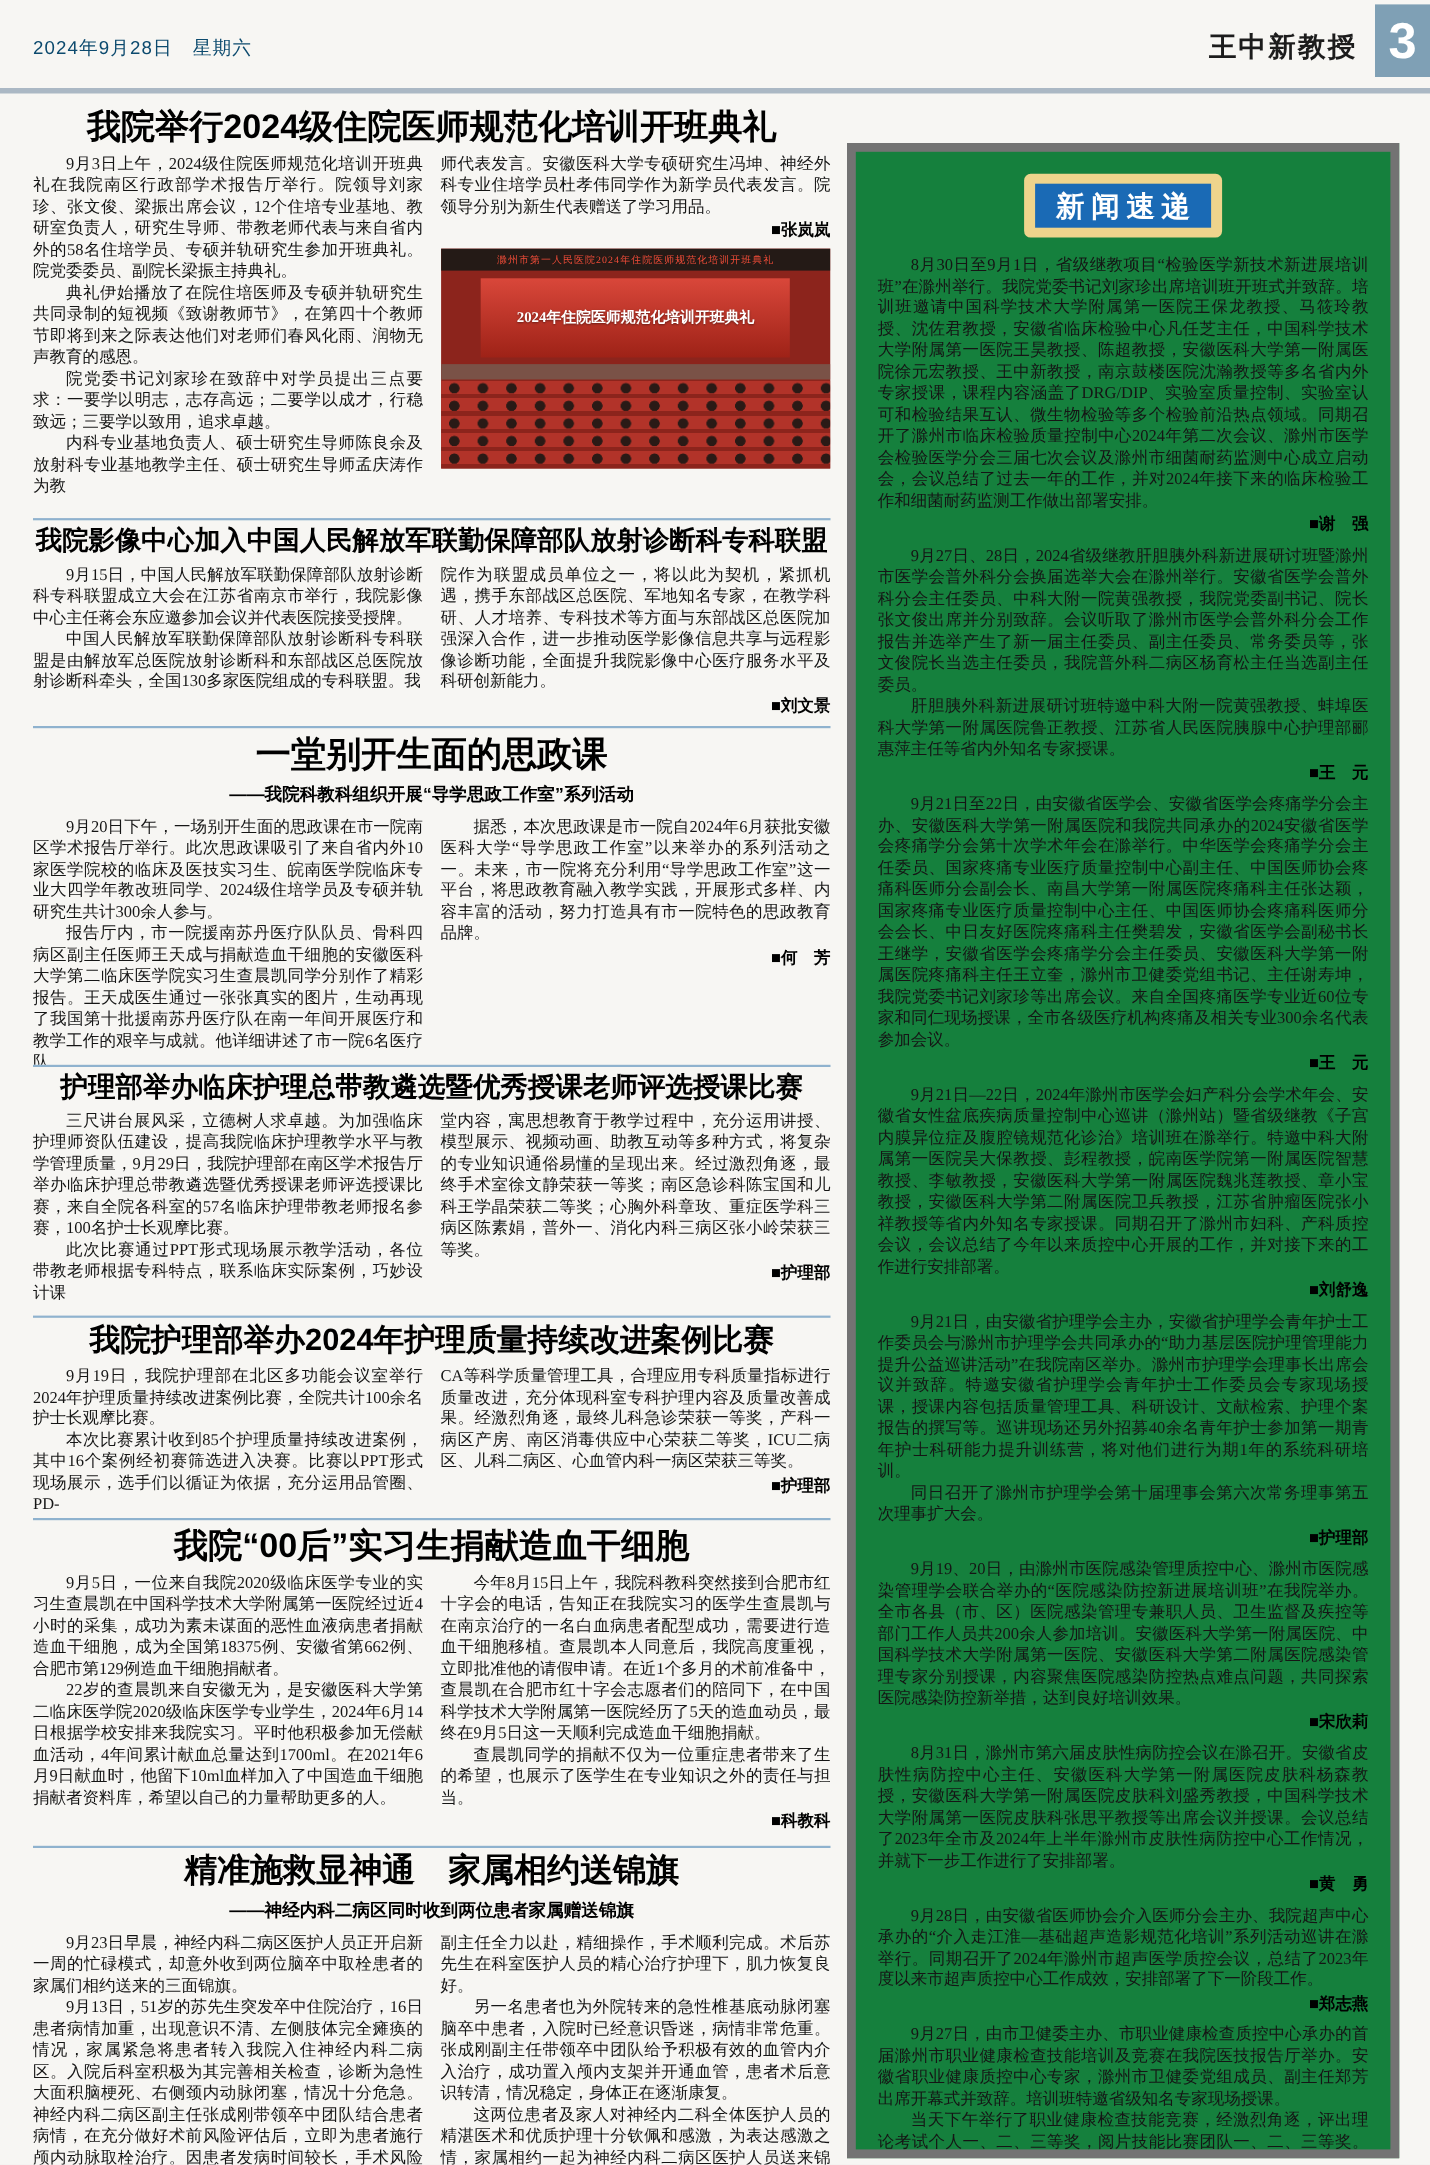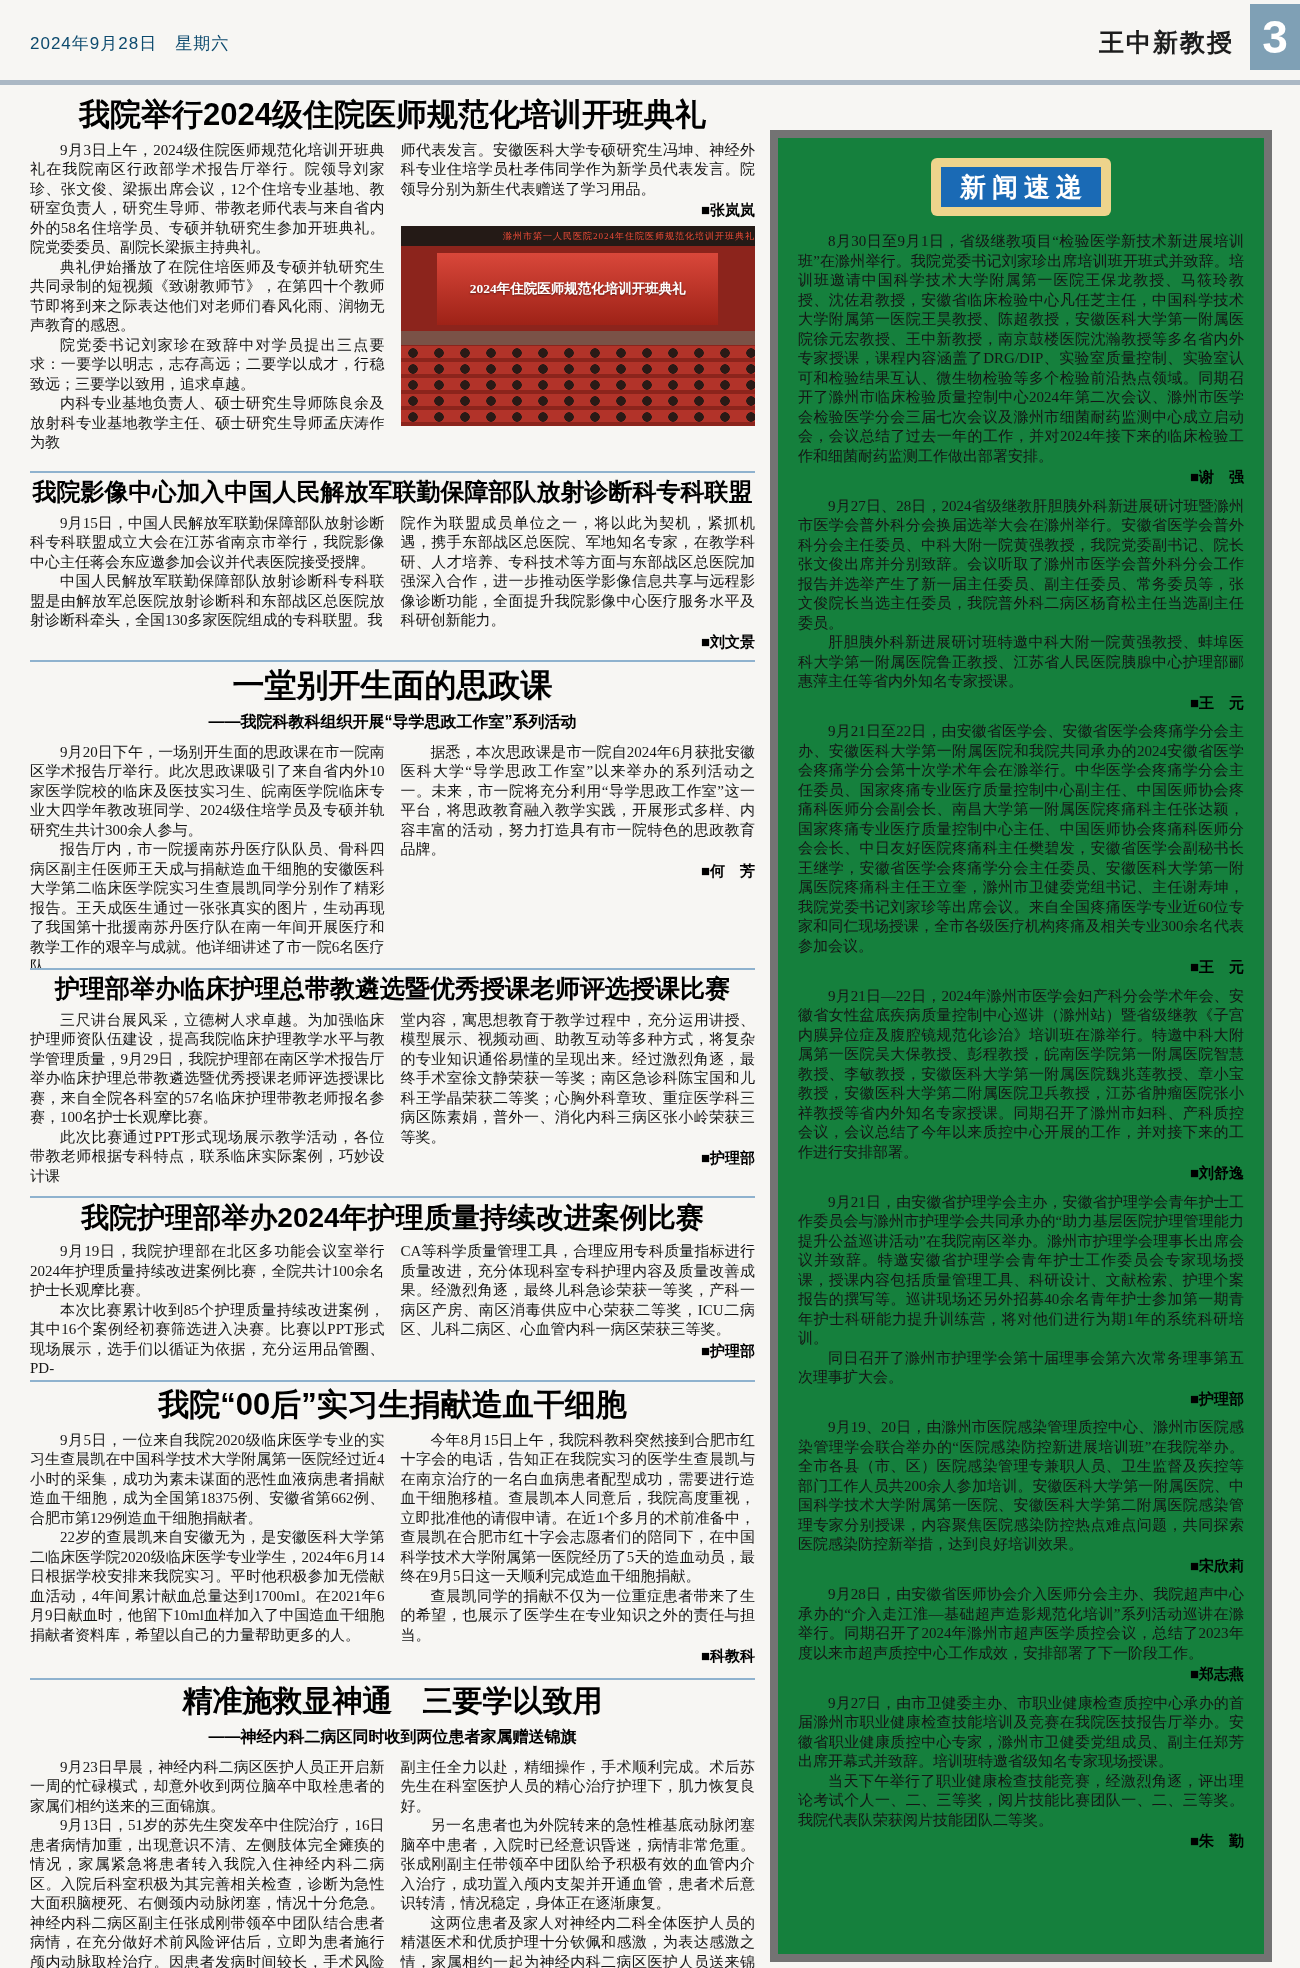--- a/index.html
+++ b/index.html
@@ -28,21 +28,21 @@
   .cols{display:flex; gap:16px;}
   .col{flex:1 1 0; font-size:15px; line-height:19.5px; color:#151515;}
   .para{margin:0; text-indent:2em; text-align:justify;}
   .para.noindent{text-indent:0;}
   .byline{text-align:right; font-weight:bold; font-size:15px; color:#000; margin-top:2px;}
   .divider{position:absolute; left:0; width:725px; height:2px; background:#8fb2ce;}
 
   
   .photo{position:relative; width:100%; height:200px; margin-top:5px; background:#8c241c; overflow:hidden;}
   .photo-led{height:20px; background:#241a16; color:#f04c38; font-size:9px; line-height:20px;
-             text-align:right; letter-spacing:1px; white-space:nowrap; overflow:hidden;}
+             text-align:center; letter-spacing:1px; white-space:nowrap; overflow:hidden;}
   .photo-screen{margin:7px auto 0; width:76%; height:72px; background:linear-gradient(180deg,#d9473a,#9e2217);
                 display:flex; align-items:center; justify-content:center; color:#fff; font-weight:bold;
                 font-size:13.5px; text-align:center; text-shadow:0 1px 2px rgba(0,0,0,.45); padding:0 6px;}
   .photo-stage{height:14px; background:#7a5247; margin-top:6px;}
   .photo-seats{position:absolute; left:0; right:0; bottom:0; height:80px;
       background:
         radial-gradient(circle at 12px 7px, #2a1a16 4.5px, rgba(0,0,0,0) 5px),
         repeating-linear-gradient(180deg,#b23329 0 12px,#8c241c 12px 16px);
       background-size:26px 16px, auto;}
 
@@ -182,21 +182,21 @@
               <p class="para">查晨凯同学的捐献不仅为一位重症患者带来了生的希望，也展示了医学生在专业知识之外的责任与担当。</p>
             </div>
           <div class="byline">■科教科</div>
         </div>
       </div>
     </section>
 
     <div class="divider" style="top:1583px;"></div>
 
     <section class="article" style="top:1587px; height:286px;">
-      <h1 class="a-title t30">精准施救显神通　三要学以致用</h1>
+      <h1 class="a-title t30">精准施救显神通　家属相约送锦旗</h1>
       <h2 class="a-sub">——神经内科二病区同时收到两位患者家属赠送锦旗</h2>
       <div class="cols">
         <div class="col">
             <p class="para">9月23日早晨，神经内科二病区医护人员正开启新一周的忙碌模式，却意外收到两位脑卒中取栓患者的家属们相约送来的三面锦旗。</p>
             <p class="para">9月13日，51岁的苏先生突发卒中住院治疗，16日患者病情加重，出现意识不清、左侧肢体完全瘫痪的情况，家属紧急将患者转入我院入住神经内科二病区。入院后科室积极为其完善相关检查，诊断为急性大面积脑梗死、右侧颈内动脉闭塞，情况十分危急。神经内科二病区副主任张成刚带领卒中团队结合患者病情，在充分做好术前风险评估后，立即为患者施行颅内动脉取栓治疗。因患者发病时间较长，手术风险高、难度大，张成刚</p>
           </div>
         <div class="col">
           <div>
               <p class="para noindent">副主任全力以赴，精细操作，手术顺利完成。术后苏先生在科室医护人员的精心治疗护理下，肌力恢复良好。</p>
               <p class="para">另一名患者也为外院转来的急性椎基底动脉闭塞脑卒中患者，入院时已经意识昏迷，病情非常危重。张成刚副主任带领卒中团队给予积极有效的血管内介入治疗，成功置入颅内支架并开通血管，患者术后意识转清，情况稳定，身体正在逐渐康复。</p>
@@ -248,20 +248,26 @@
         <div class="byline">■护理部</div>
       </div>
       <div class="news-item">
         <div>
             <p class="para">9月19、20日，由滁州市医院感染管理质控中心、滁州市医院感染管理学会联合举办的“医院感染防控新进展培训班”在我院举办。全市各县（市、区）医院感染管理专兼职人员、卫生监督及疾控等部门工作人员共200余人参加培训。安徽医科大学第一附属医院、中国科学技术大学附属第一医院、安徽医科大学第二附属医院感染管理专家分别授课，内容聚焦医院感染防控热点难点问题，共同探索医院感染防控新举措，达到良好培训效果。</p>
           </div>
         <div class="byline">■宋欣莉</div>
       </div>
       <div class="news-item">
         <div>
+            <p class="para">8月31日，滁州市第六届皮肤性病防控会议在滁召开。安徽省皮肤性病防控中心主任、安徽医科大学第一附属医院皮肤科杨森教授，安徽医科大学第一附属医院皮肤科刘盛秀教授，中国科学技术大学附属第一医院皮肤科张思平教授等出席会议并授课。会议总结了2023年全市及2024年上半年滁州市皮肤性病防控中心工作情况，并就下一步工作进行了安排部署。</p>
+          </div>
+        <div class="byline">■黄　勇</div>
+      </div>
+      <div class="news-item">
+        <div>
             <p class="para">9月28日，由安徽省医师协会介入医师分会主办、我院超声中心承办的“介入走江淮—基础超声造影规范化培训”系列活动巡讲在滁举行。同期召开了2024年滁州市超声医学质控会议，总结了2023年度以来市超声质控中心工作成效，安排部署了下一阶段工作。</p>
           </div>
         <div class="byline">■郑志燕</div>
       </div>
       <div class="news-item">
         <div>
             <p class="para">9月27日，由市卫健委主办、市职业健康检查质控中心承办的首届滁州市职业健康检查技能培训及竞赛在我院医技报告厅举办。安徽省职业健康质控中心专家，滁州市卫健委党组成员、副主任郑芳出席开幕式并致辞。培训班特邀省级知名专家现场授课。</p>
             <p class="para">当天下午举行了职业健康检查技能竞赛，经激烈角逐，评出理论考试个人一、二、三等奖，阅片技能比赛团队一、二、三等奖。我院代表队荣获阅片技能团队二等奖。</p>
           </div>
         <div class="byline">■朱　勤</div>

